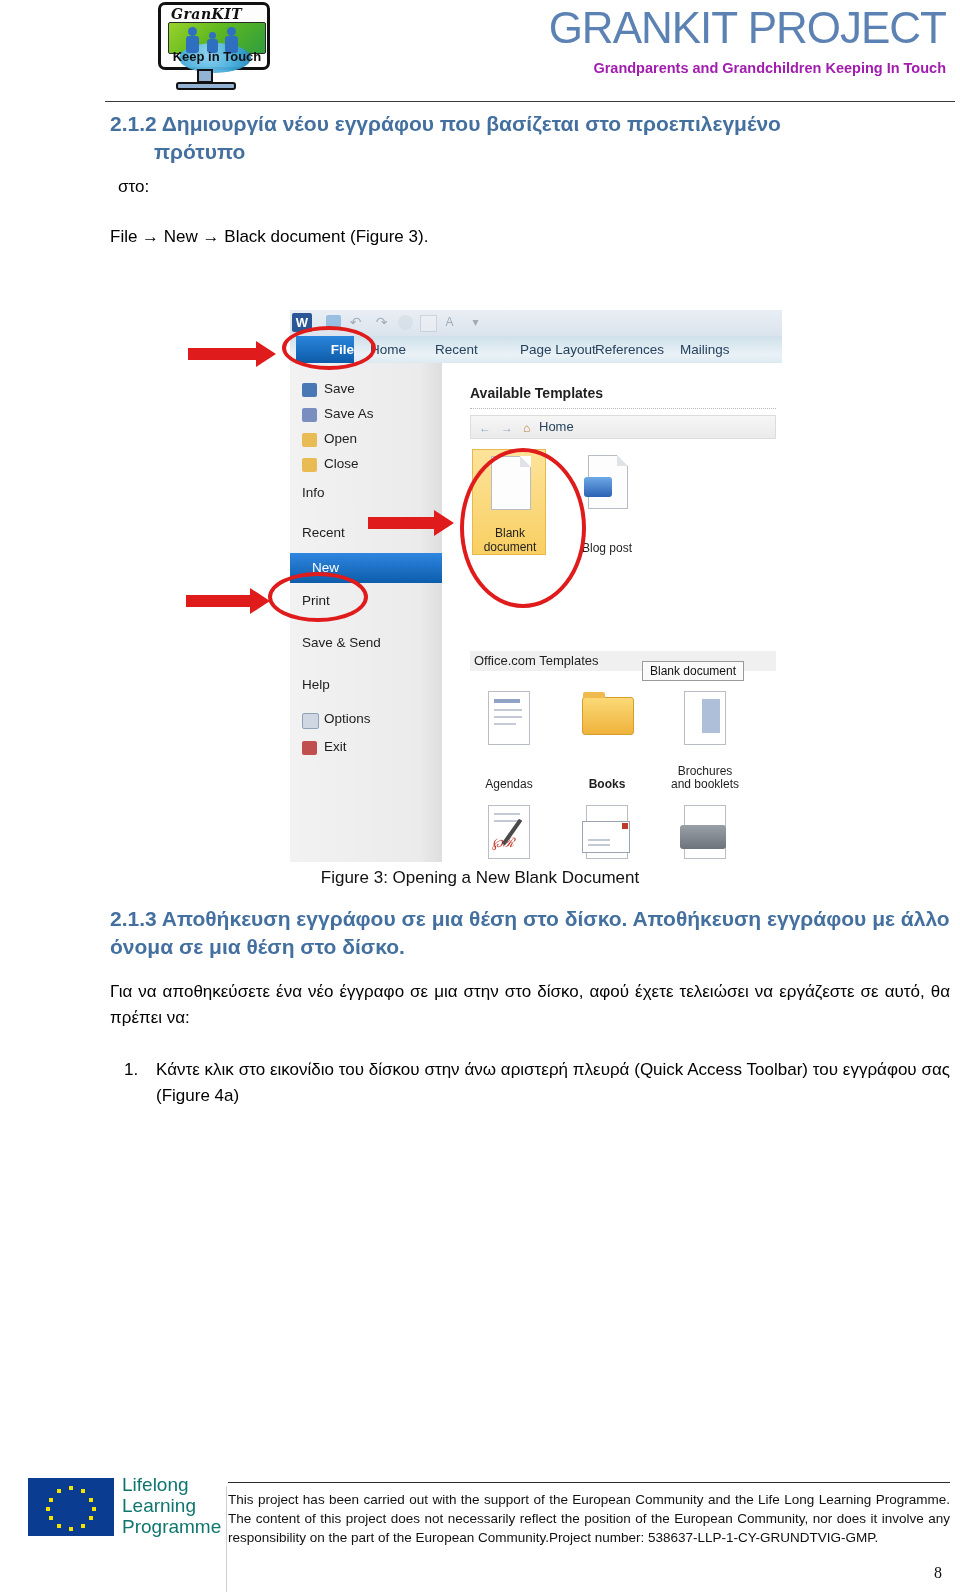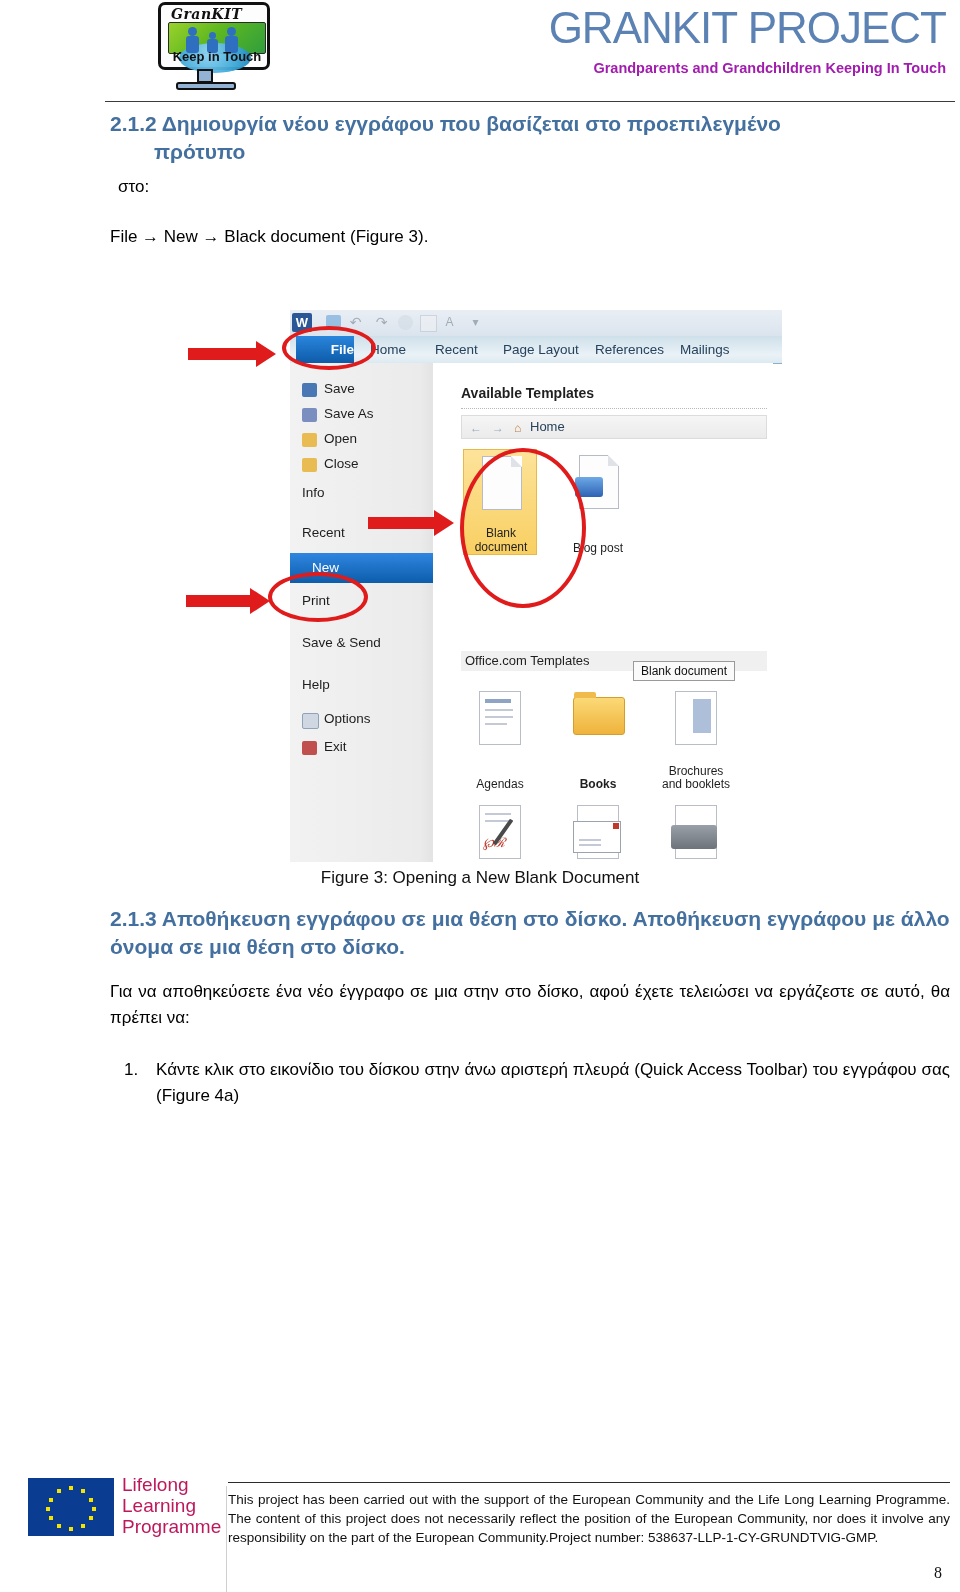--- a/index.html
+++ b/index.html
@@ -68,21 +68,21 @@
     background:linear-gradient(to right,#f2f2f2,#ebebeb 85%,#dedede);
     border-right:1px solid #cfcfcf;}
   .bsItem{position:absolute;left:12px;font-size:13.5px;color:#1d1d1d;white-space:nowrap;}
   .bsIco{position:absolute;width:15px;height:14px;border-radius:2px;}
   .newBar{position:absolute;left:0;width:152px;height:30px;
     background:linear-gradient(to bottom,#2f86e0,#0c5dab);}
   .newBar:after{content:"";position:absolute;right:-11px;top:0;width:0;height:0;
     border-top:15px solid transparent;border-bottom:15px solid transparent;border-left:11px solid #0c5dab;}
   .newTxt{position:absolute;left:22px;font-size:13.5px;color:#fff;font-weight:normal;}
 
-  .bsRight{position:absolute;left:143px;top:53px;width:340px;height:499px;background:#fff;}
+  .bsRight{position:absolute;left:152px;top:53px;width:340px;height:499px;background:#fff;}
   .avail{position:absolute;left:28px;top:22px;font-size:14px;font-weight:bold;color:#1f1f1f;}
   .dots{position:absolute;left:28px;top:45px;width:306px;border-top:1px dotted #b9b9b9;}
   .homebar{position:absolute;left:28px;top:52px;width:306px;height:24px;
     background:linear-gradient(to bottom,#f6f6f6,#ebebeb);border:1px solid #dcdcdc;box-sizing:border-box;}
   .homebar .ht{position:absolute;left:68px;top:3px;font-size:13px;color:#26425c;}
   .navArrow{position:absolute;top:6px;width:12px;height:12px;color:#9ab;font-size:12px;line-height:12px;}
 
   .tile{position:absolute;width:74px;height:106px;text-align:center;}
   .tile .tl{position:absolute;left:0;bottom:0;width:74px;font-size:12px;line-height:14px;color:#1f1f1f;}
   .tile.sel{background:linear-gradient(to bottom,#fde39a,#f8cf62);border:1px solid #e8b84b;box-sizing:border-box;}
@@ -121,21 +121,21 @@
   
   .lower{position:absolute;left:110px;top:905px;width:840px;}
   .numlist{margin:26px 0 0 0;padding:0;list-style:none;}
   .numlist li{position:relative;padding-left:46px;font-size:17px;line-height:26px;text-align:justify;}
   .numlist li .num{position:absolute;left:14px;top:0;}
 
   
   .footer{position:absolute;left:0;top:1472px;width:960px;height:120px;}
   .eu{position:absolute;left:28px;top:6px;width:86px;height:58px;background:#0a3d91;}
   .star{position:absolute;width:4px;height:4px;background:#f5e400;}
-  .llp{position:absolute;left:122px;top:2px;font-size:19px;line-height:21px;color:#be185d;font-weight:normal;}
+  .llp{position:absolute;left:122px;top:2px;font-size:19px;line-height:21px;color:#0f766e;font-weight:normal;}
   .fline{position:absolute;left:228px;top:10px;width:722px;border-top:1.5px solid #2b2b2b;}
   .ftext{position:absolute;left:228px;top:18px;width:722px;font-size:13.5px;line-height:19px;text-align:justify;color:#111;}
   .vline{position:absolute;left:226px;top:14px;width:0;height:106px;border-left:1px solid #cfcfcf;}
   .pageno{position:absolute;right:18px;top:92px;font-size:16px;font-family:"Liberation Serif",serif;color:#111;}
 </style>
 </head>
 <body>
 
 <div class="page">
 
@@ -186,21 +186,21 @@
         <div class="qicon" style="left:108px;background:#cfd8e2;border-radius:50%;"></div>
         <div class="qicon" style="left:130px;background:#f0f2f5;border:1px solid #b9c2cc;"></div>
         <div class="qicon" style="left:152px;color:#6b7a88;font-size:12px;line-height:15px;text-align:center;">A</div>
         <div class="qicon" style="left:178px;color:#6b7a88;font-size:12px;line-height:15px;text-align:center;">▾</div>
       </div>
 
       <div class="ribbon"></div>
       <div class="tab file" style="left:6px;text-align:right;">File</div>
       <div class="tab" style="left:80px;">Home</div>
       <div class="tab" style="left:145px;">Recent</div>
-      <div class="tab" style="left:213px;">Page Layout</div>
+      <div class="tab" style="left:230px;">Page Layout</div>
       <div class="tab" style="left:305px;">References</div>
       <div class="tab" style="left:390px;">Mailings</div>
 
       <div class="bsLeft">
         <div class="bsIco" style="left:12px;top:20px;background:#4a78b5;"></div>
         <div class="bsItem" style="left:34px;top:18px;">Save</div>
 
         <div class="bsIco" style="left:12px;top:45px;background:#7a8fc0;"></div>
         <div class="bsItem" style="left:34px;top:43px;">Save As</div>
 

